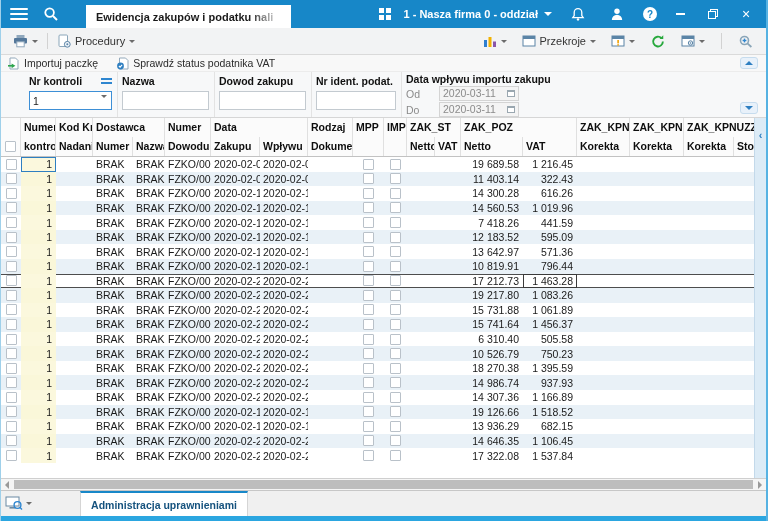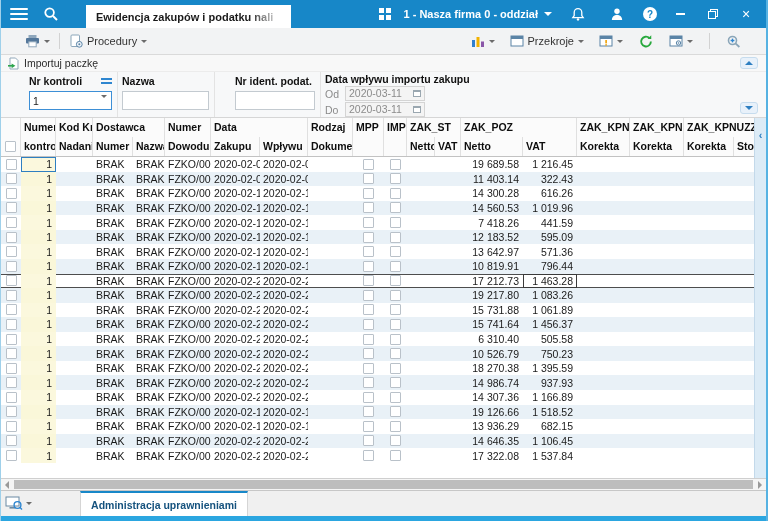--- a/index.html
+++ b/index.html
@@ -27,43 +27,43 @@
   .chev{width:0;height:0;border-left:4px solid transparent;border-right:4px solid transparent;border-top:4px solid #fff;display:inline-block;}
   .chev.g{border-top-color:#6b6b6b;border-left-width:3.5px;border-right-width:3.5px;border-top-width:3.5px;}
   .helpico{width:14px;height:14px;border-radius:50%;background:#fff;color:#1787c8;font-weight:bold;font-size:10px;display:flex;align-items:center;justify-content:center;cursor:pointer;}
   .winbtn{width:20px;height:20px;display:flex;align-items:center;justify-content:center;cursor:pointer;}
   .minbar{width:9px;height:2px;background:#fff;display:block;}
   .restore{position:relative;width:10px;height:10px;display:block;}
   .restore::before{content:"";position:absolute;right:0;top:0;width:6px;height:6px;border:1px solid #fff;}
   .restore::after{content:"";position:absolute;left:0;bottom:0;width:6px;height:6px;border:1px solid #fff;background:#1787c8;}
   .closex{font-size:14px;color:#fff;line-height:1;}
   
-  .toolbar{height:27px;background:#f2f3f4;border-bottom:1px solid #dadada;display:flex;align-items:center;padding:0 20px;flex:none;}
+  .toolbar{height:27px;background:#f2f3f4;border-bottom:1px solid #dadada;display:flex;align-items:center;padding:0 8px;flex:none;}
   .tbtn{display:flex;align-items:center;gap:4px;padding:2px 4px;cursor:pointer;color:#333;font-size:11px;white-space:nowrap;}
   .vsep{width:1px;height:16px;background:#d2d2d2;margin:0 5px;}
   .tb2-right{margin-left:auto;display:flex;align-items:center;gap:7px;}
   
   .actions{height:17px;background:#f8f8f8;display:flex;align-items:center;gap:18px;padding:0 6px;flex:none;position:relative;border-bottom:1px solid #ececec;}
   .alink{display:flex;align-items:center;gap:4px;cursor:pointer;color:#2b2b2b;white-space:nowrap;}
   .collapse-btn{position:absolute;right:8px;top:2px;width:18px;height:12px;background:#e8f1fa;border:1px solid #c6dcee;border-radius:3px;display:flex;align-items:center;justify-content:center;cursor:pointer;}
   .tri-up{width:0;height:0;border-left:4px solid transparent;border-right:4px solid transparent;border-bottom:4px solid #2e7fc1;}
   .tri-dn{width:0;height:0;border-left:4px solid transparent;border-right:4px solid transparent;border-top:4px solid #2e7fc1;}
   
   .filterpanel{height:46px;background:#f7f8f9;border-bottom:1px solid #d6d6d6;display:flex;flex:none;position:relative;}
   .fcol{padding:2px 5px 0 4px;border-right:1px solid #e3e3e3;display:flex;flex-direction:column;}
-  .fc1{width:93px;margin-left:24px;} .fc2{width:97px;} .fc3{width:97px;} .fc4{width:90px;margin-left:16px;} .fc5{width:160px;border-right:none;padding-top:1px;}
+  .fc1{width:93px;margin-left:24px;} .fc2{width:97px;} .fc3{width:97px;} .fc4{width:90px;} .fc5{width:160px;border-right:none;padding-top:1px;}
   .flabelrow{display:flex;align-items:center;justify-content:space-between;height:13px;}
   .flabel{font-weight:bold;color:#111;white-space:nowrap;overflow:hidden;}
   .eqicon{display:flex;flex-direction:column;gap:2px;cursor:pointer;}
   .eqicon i{width:11px;height:2px;background:#2e86d0;display:block;}
   .finput{margin-top:4px;height:19px;border:1px solid #c3cad0;background:#fff;font-family:inherit;font-size:10.5px;padding:0 3px;width:100%;color:#1a1a1a;}
   .finput.focus{border:1px solid #3d8fd6;}
   .fcombo{position:relative;}
   .fcombo .chev.g{position:absolute;right:5px;top:8px;}
-  .drow{display:flex;align-items:center;gap:7px;height:16px;margin-top:1px;color:#8b8b8b;}
+  .drow{display:flex;align-items:center;gap:20px;height:16px;margin-top:1px;color:#8b8b8b;}
   .dlabel{width:13px;color:#8b8b8b;}
   .dinput{position:relative;width:80px;height:15px;border:1px solid #d4d4d4;background:#f4f4f4;color:#8b8b8b;display:flex;align-items:flex-start;padding:0 3px;}
   .cal{position:absolute;right:3px;top:3px;width:8px;height:7px;border:1px solid #9aa7b0;border-top:2.5px solid #9aa7b0;background:#fff;}
   .fpcollapse{position:absolute;right:8px;bottom:3px;width:18px;height:12px;background:#e8f1fa;border:1px solid #c6dcee;border-radius:3px;display:flex;align-items:center;justify-content:center;cursor:pointer;}
   
   .gridwrap{flex:1;position:relative;overflow:hidden;background:#fff;}
   .rightstrip{position:absolute;right:0;top:0;bottom:0;width:12px;background:#dcebf6;border-left:1px solid #c3d9ea;text-align:center;cursor:pointer;}
   .rightstrip .lt{color:#2e7fc1;font-weight:bold;font-size:11px;line-height:1;display:block;margin-top:12px;}
   .ghead{width:756px;border-bottom:1px solid #c2c2c2;background:#fbfbfb;}
   .hr{display:flex;height:19px;}
@@ -230,20 +230,28 @@
 
   <div class="actions">
     <span class="alink">
       <svg width="13" height="13" viewBox="0 0 13 13">
           <path d="M3 1h5.5L11 3.5V12H3z" fill="#fff" stroke="#93a9bb"></path>
           <path d="M1 8.8h4" stroke="#2da44e" stroke-width="1.6"></path>
           <path d="M4.6 6.4 8.4 8.8 4.6 11.2z" fill="#2da44e"></path>
         </svg>
       <span>Importuj paczkę</span>
     </span>
+    <span class="alink">
+      <svg width="13" height="13" viewBox="0 0 13 13">
+          <path d="M3.5 1h6L12 3.5V12H3.5z" fill="#fff" stroke="#93a9bb"></path>
+          <circle cx="4.5" cy="9" r="3.4" fill="#2e7fc1"></circle>
+          <path d="M2.9 9l1.2 1.2 2-2.3" fill="none" stroke="#fff" stroke-width="1.1"></path>
+        </svg>
+      <span>Sprawdź status podatnika VAT</span>
+    </span>
     <span class="collapse-btn">
         <span class="tri-up"></span>
       </span>
   </div>
 
   <div class="filterpanel">
     <div class="fcol fc1">
       <div class="flabelrow">
         <span class="flabel">Nr kontroli</span>
         <span class="eqicon">
@@ -252,20 +260,26 @@
           </span>
       </div>
       <span class="fcombo">
         <input class="finput focus" value="1" style="">
         <span class="chev g"></span>
       </span>
     </div>
     <div class="fcol fc2">
       <div class="flabelrow">
           <span class="flabel">Nazwa</span>
+        </div>
+      <input class="finput" value="" style="">
+    </div>
+    <div class="fcol fc3">
+      <div class="flabelrow">
+          <span class="flabel">Dowod zakupu</span>
         </div>
       <input class="finput" value="" style="">
     </div>
     <div class="fcol fc4">
       <div class="flabelrow">
           <span class="flabel">Nr ident. podat.</span>
         </div>
       <input class="finput" value="" style="">
     </div>
     <div class="fcol fc5">

